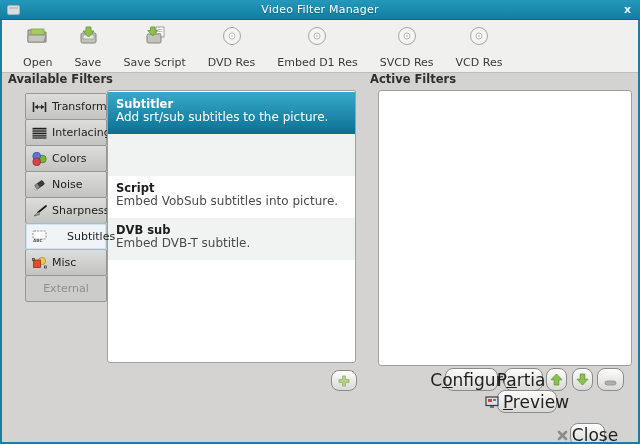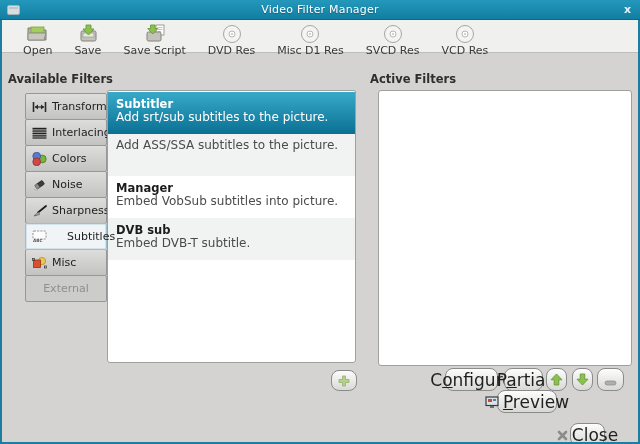--- a/index.html
+++ b/index.html
@@ -32,21 +32,21 @@
   .titlebar-title {
     width:100%; text-align:center; color:#ffffff; font-size:11px; font-weight:normal;
     text-shadow:0 1px 1px rgba(0,0,0,.25); letter-spacing:.2px;
   }
   .titlebar-close {
     position:absolute; right:9px; top:2px; color:#e8f2f5; font-size:11px;
     font-weight:bold; cursor:default; line-height:16px;
   }
   
   .toolbar {
-    position:absolute; left:2px; right:2px; top:20px; height:33px;
+    position:absolute; left:2px; right:2px; top:20px; height:53px;
     background:#f0f0ee; border-bottom:1px solid #bdbdbb;
     display:flex; align-items:stretch; padding-left:10px;
   }
   .tool-item {
     display:flex; flex-direction:column; align-items:center; justify-content:space-between;
     padding:4px 11px 3px 11px; font-size:11px; color:#3a3a3a;
   }
   .tool-item .ticon { height:23px; display:flex; align-items:center; }
   
   .section-header {
@@ -156,21 +156,21 @@
     <span>DVD Res</span>
   </div>
   <div class="tool-item">
     <span class="ticon">
       <svg width="22" height="20" viewBox="0 0 22 20">
         <circle cx="11" cy="10" r="8.5" fill="#f4f4f2" stroke="#a6a6a4" stroke-width="1"></circle>
         <circle cx="11" cy="10" r="3" fill="#ffffff" stroke="#b6b6b4" stroke-width="1"></circle>
         <circle cx="11" cy="10" r="1.1" fill="#c9c9c7"></circle>
       </svg>
     </span>
-    <span>Misc D1 Res</span>
+    <span>Embed D1 Res</span>
   </div>
   <div class="tool-item">
     <span class="ticon">
       <svg width="22" height="20" viewBox="0 0 22 20">
         <circle cx="11" cy="10" r="8.5" fill="#f4f4f2" stroke="#a6a6a4" stroke-width="1"></circle>
         <circle cx="11" cy="10" r="3" fill="#ffffff" stroke="#b6b6b4" stroke-width="1"></circle>
         <circle cx="11" cy="10" r="1.1" fill="#c9c9c7"></circle>
       </svg>
     </span>
     <span>SVCD Res</span>
@@ -268,24 +268,23 @@
     <span>External</span>
   </div>
 </div>
 
 <div class="filter-list">
   <div class="filter-row selected">
     <div class="fname">Subtitler</div>
     <div class="fdesc">Add srt/sub subtitles to the picture.</div>
   </div>
   <div class="filter-row alt">
-    <div class="fdesc">Add ASS/SSA subtitles to the picture.</div>
   </div>
   <div class="filter-row">
-    <div class="fname">Manager</div>
+    <div class="fname">Script</div>
     <div class="fdesc">Embed VobSub subtitles into picture.</div>
   </div>
   <div class="filter-row alt">
     <div class="fname">DVB sub</div>
     <div class="fdesc">Embed DVB-T subtitle.</div>
   </div>
 </div>
 
 <div class="active-list"></div>
 

